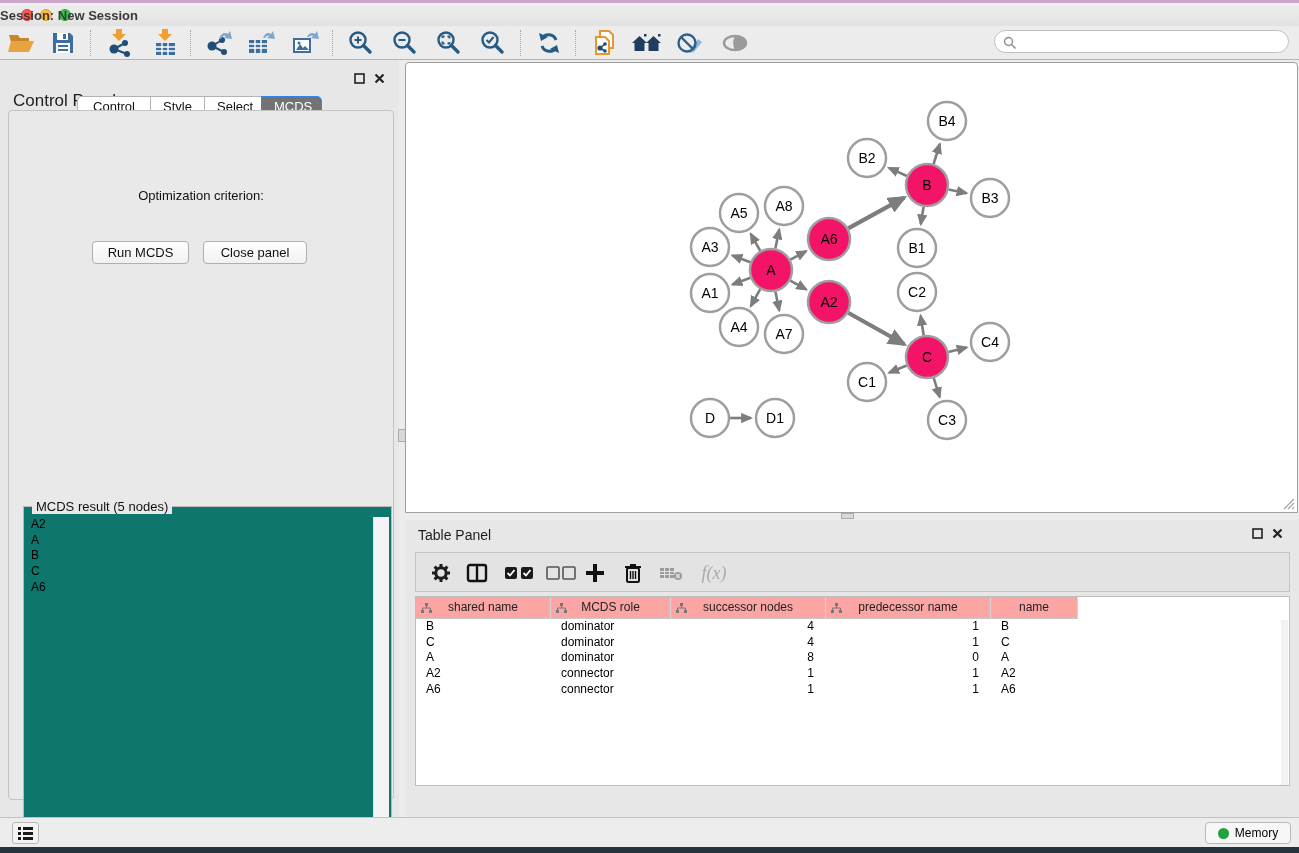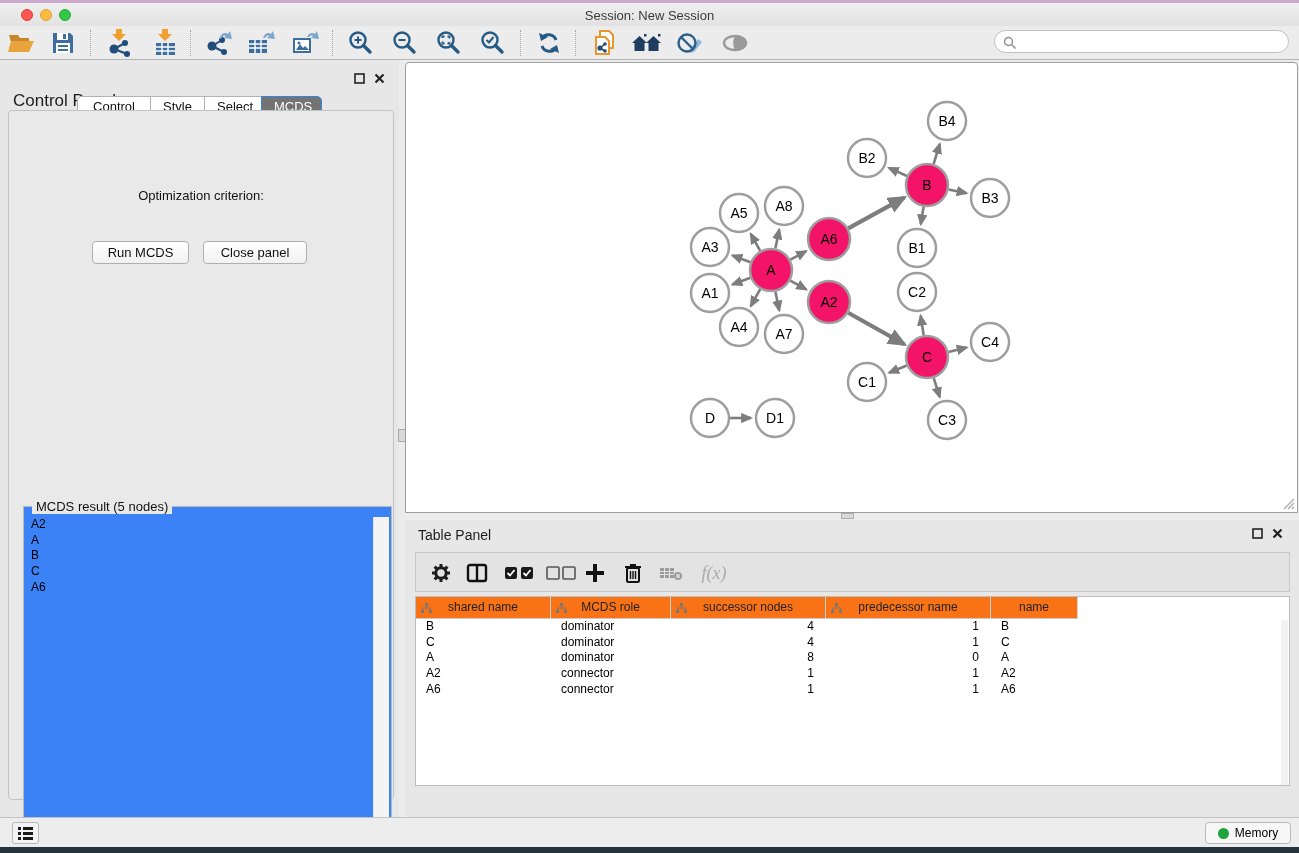--- a/index.html
+++ b/index.html
@@ -7,21 +7,21 @@
   body { font-family:"Liberation Sans", sans-serif; background:#ececec; position:relative; overflow:hidden; }
   .abs { position:absolute; }
 
   
   #desktop-top { left:0; top:0; width:1299px; height:3px; background:#cba8cb; }
   #titlebar { left:0; top:3px; width:1299px; height:23px; background:linear-gradient(#efefef,#e2e2e2); }
   .tl { width:12px; height:12px; border-radius:50%; position:absolute; top:6px; }
   .tl.red { background:#fc5753; border:1px solid #df3e38; left:21px; }
   .tl.yel { background:#fdbc40; border:1px solid #de9f34; left:40px; }
   .tl.grn { background:#33c748; border:1px solid #27aa35; left:59px; }
-  #window-title { width:100%; text-align:center; top:5px; font-size:13px; color:#3a3a3a; position:absolute; }
+  #window-title { width:100%; top:5px; font-size:13px; color:#3a3a3a; position:absolute;font-weight:bold; }
 
   #main-toolbar { left:0; top:26px; width:1299px; height:34px; background:#ececec; border-bottom:1px solid #b5b5b5; }
   .tb-icon { position:absolute; top:2px; width:34px; height:30px; display:flex; align-items:center; justify-content:center; cursor:default; }
   .tb-sep { position:absolute; top:4px; height:26px; border-left:1px dotted #a9a9a9; }
   #toolbar-search { position:absolute; right:10px; top:4px; width:295px; height:23px; background:#fff; border:1px solid #c0c0c0; border-radius:12px; }
   #toolbar-search input { position:absolute; left:26px; top:1px; width:260px; height:19px; border:none; outline:none; font-size:12px; background:transparent; }
 
   
   #control-panel { left:0; top:60px; width:399px; height:757px; background:#e7e7e7; }
   #cp-title { left:13px; top:11px; font-size:17px; color:#1d1d1d; position:absolute;margin-top:20px; }
@@ -31,21 +31,21 @@
   .seg-tabs { position:absolute; display:flex; height:22px; }
   .seg-tab { border:1px solid #b3b3b3; background:#fff; color:#111; font-size:13px; line-height:20px; padding:0 12px; margin-left:-1px; text-align:center; }
   .seg-tab.first { border-radius:5px 0 0 5px; margin-left:0; }
   .seg-tab.last { border-radius:0 5px 5px 0; }
   .seg-tab.active { background:#737373; border-color:#2f86e8; color:#fff; }
   #opt-label { position:absolute; left:0; top:77px; width:100%; text-align:center; font-size:13px; color:#111; }
   #opt-select { position:absolute; left:34px; top:96px; width:313px; height:24px; background:#fff; border:1px solid #b3b3b3; border-radius:4px; font-size:13px; line-height:22px; padding-left:9px; color:#111; }
   #opt-stepper { position:absolute; right:1px; top:1px; width:19px; height:20px; border-radius:3px; background:linear-gradient(#64aef9,#2d7de9); }
   #opt-stepper svg { position:absolute; left:4px; top:3px; }
   .mac-btn { position:absolute; height:23px; background:linear-gradient(#ffffff,#f1f1f1); border:1px solid #afafaf; border-radius:4px; font-size:13px; text-align:center; color:#111; line-height:21px; }
-  #mcds-result { position:absolute; left:14px; top:395px; width:369px; height:340px; border:1px solid #b9b9b9; background:#3b82f6; }
+  #mcds-result { position:absolute; left:14px; top:395px; width:369px; height:340px; border:1px solid #b9b9b9; background:#0f766e; }
   #mcds-legend { position:absolute; left:8px; top:-8px; background:#e9e9e9; padding:0 4px; font-size:13px; color:#111; }
   #mcds-list { position:absolute; left:2px; top:10px; width:345px; }
   .mcds-item { font-size:12px; color:#000; padding-left:5px; height:15.7px; }
   #mcds-scroll { position:absolute; right:2px; top:10px; width:16px; height:326px; background:#f4f4f4; border-left:1px solid #e4e4e4; }
 
   
   .divider-handle { background:#d8d8d8; border:1px solid #ababab; position:absolute; }
 
   
   #net-window { left:405px; top:62px; width:893px; height:451px; background:#fff; border:1px solid #9e9e9e; border-radius:4px 4px 0 0; }
@@ -54,21 +54,21 @@
   #net-title { width:100%; text-align:center; top:6px; font-size:13px; color:#333; position:absolute; }
   #graph-svg { position:absolute; left:0; top:27px; }
   #net-resize { position:absolute; right:2px; bottom:2px; }
 
   
   #table-panel { left:405px; top:520px; width:894px; height:297px; background:#e7e7e7; }
   #tp-title { left:13px; top:7px; font-size:14px; color:#1d1d1d; position:absolute; }
   #tp-toolbar { position:absolute; left:10px; top:32px; width:875px; height:40px; background:#e3e3e3; border:1px solid #c6c6c6; }
   .tp-icon { position:absolute; top:8px; width:26px; height:24px; display:flex; align-items:center; justify-content:center; }
   #tp-table { position:absolute; left:10px; top:76px; width:875px; height:190px; background:#fff; border:1px solid #bdbdbd; }
-  #tp-header { position:absolute; left:0; top:0; width:662px; height:22px; background:#f97316; border-bottom:1px solid #c9c9c9; display:flex; }
+  #tp-header { position:absolute; left:0; top:0; width:662px; height:22px; background:#fca5a5; border-bottom:1px solid #c9c9c9; display:flex; }
   .th { position:relative; height:22px; border-right:1px solid #d5d5d5; font-size:12px; color:#222; text-align:center; line-height:21px; }
   .th .tree-ic { position:absolute; left:5px; top:6px; }
   #tp-body { position:absolute; left:0; top:22px; width:875px; }
   .tr { display:flex; height:15.7px; }
   .td { font-size:12px; color:#000; line-height:15.7px; white-space:nowrap; overflow:hidden; }
   #tp-scroll { position:absolute; right:1px; top:23px; width:7px; height:165px; background:#f2f2f2; }
 
   
   #status-bar { left:0; top:817px; width:1299px; height:30px; background:#ededed; border-top:1px solid #c2c2c2; }
   #list-btn { position:absolute; left:12px; top:4px; width:27px; height:22px; background:#f3f3f3; border:1px solid #b9b9b9; border-radius:3px; display:flex; align-items:center; justify-content:center; }

